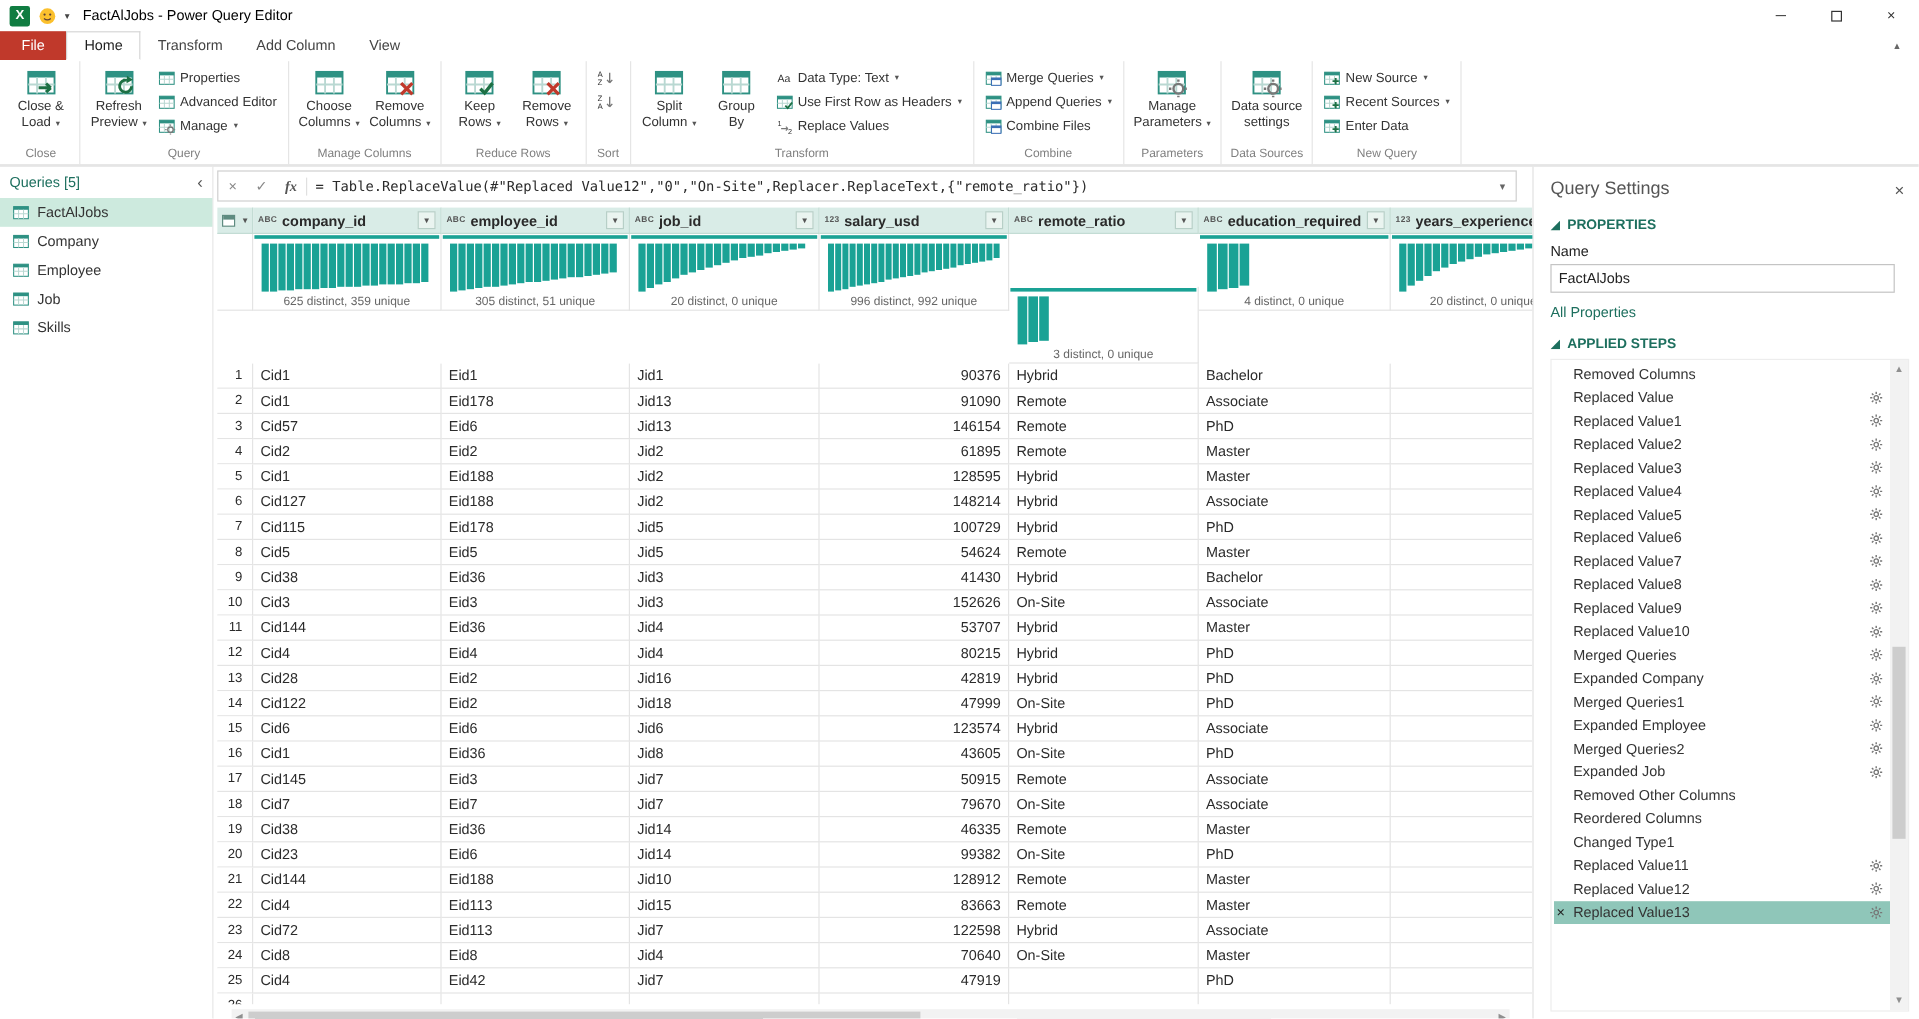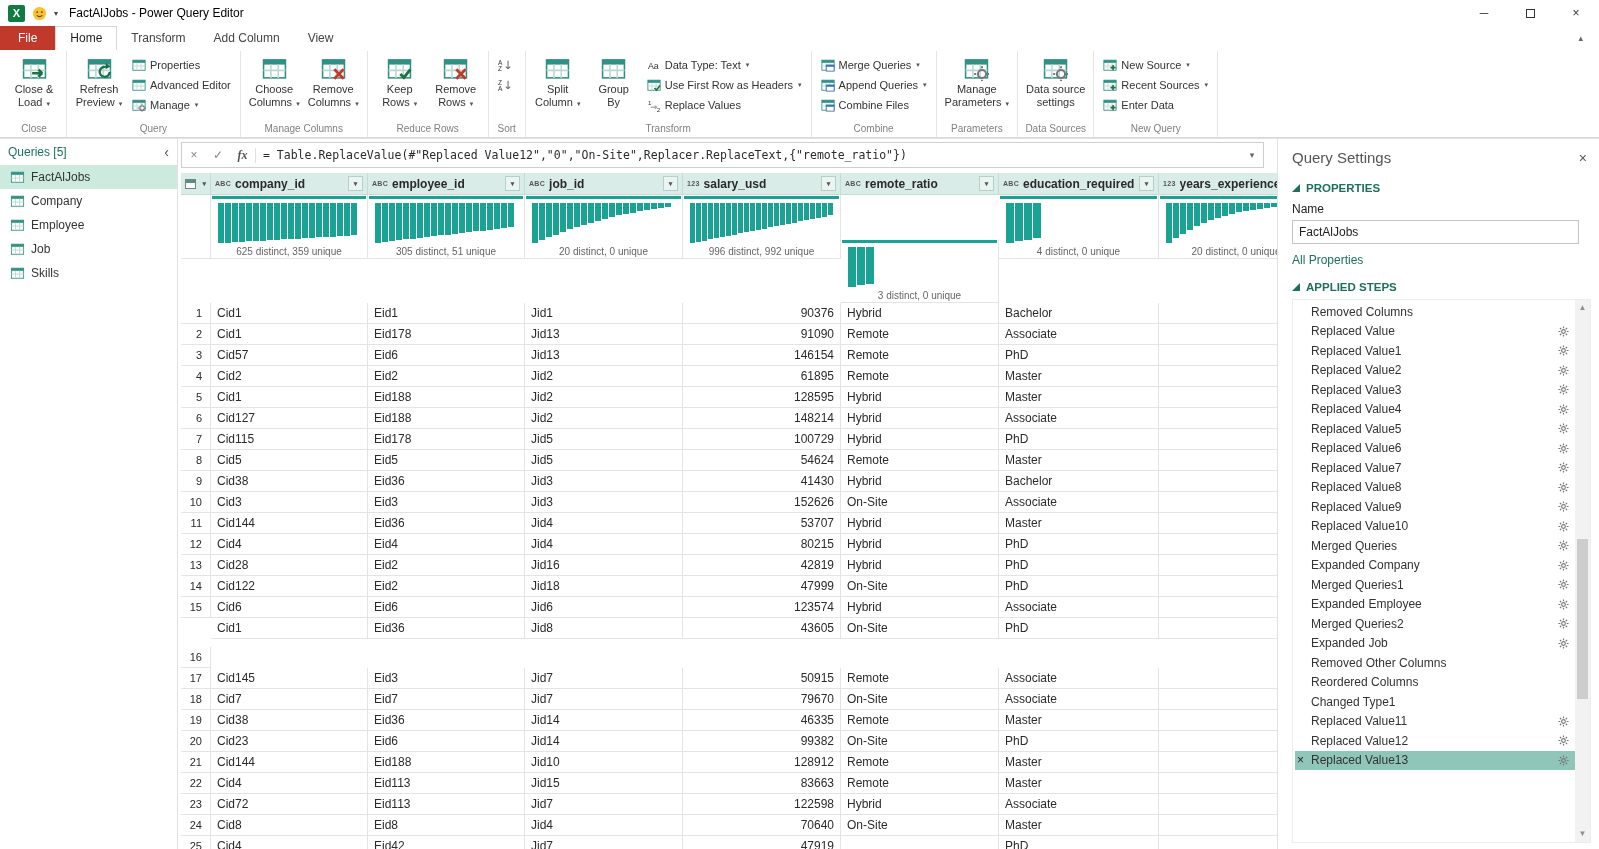--- a/index.html
+++ b/index.html
@@ -902,21 +902,21 @@
               <div class="g-cell g-num" style="width: 30px;">15</div>
               <div class="g-cell g-dcell" style="width: 157px;">Cid6</div>
               <div class="g-cell g-dcell" style="width: 157px;">Eid6</div>
               <div class="g-cell g-dcell" style="width: 158px;">Jid6</div>
               <div class="g-cell g-dcell right" style="width: 158px;">123574</div>
               <div class="g-cell g-dcell" style="width: 158px;">Hybrid</div>
               <div class="g-cell g-dcell" style="width: 160px;">Associate</div>
               <div class="g-cell g-dcell right" style="width: 155px;"></div>
             </div>
             <div class="g-row g-data">
-              <div class="g-cell g-num" style="width: 30px; margin-top: 29px;">16</div>
+              <div class="g-cell g-num" style="width: 30px;">16</div>
               <div class="g-cell g-dcell" style="width: 157px;">Cid1</div>
               <div class="g-cell g-dcell" style="width: 157px;">Eid36</div>
               <div class="g-cell g-dcell" style="width: 158px;">Jid8</div>
               <div class="g-cell g-dcell right" style="width: 158px;">43605</div>
               <div class="g-cell g-dcell" style="width: 158px;">On-Site</div>
               <div class="g-cell g-dcell" style="width: 160px;">PhD</div>
               <div class="g-cell g-dcell right" style="width: 155px;"></div>
             </div>
             <div class="g-row g-data">
               <div class="g-cell g-num" style="width: 30px;">17</div>

